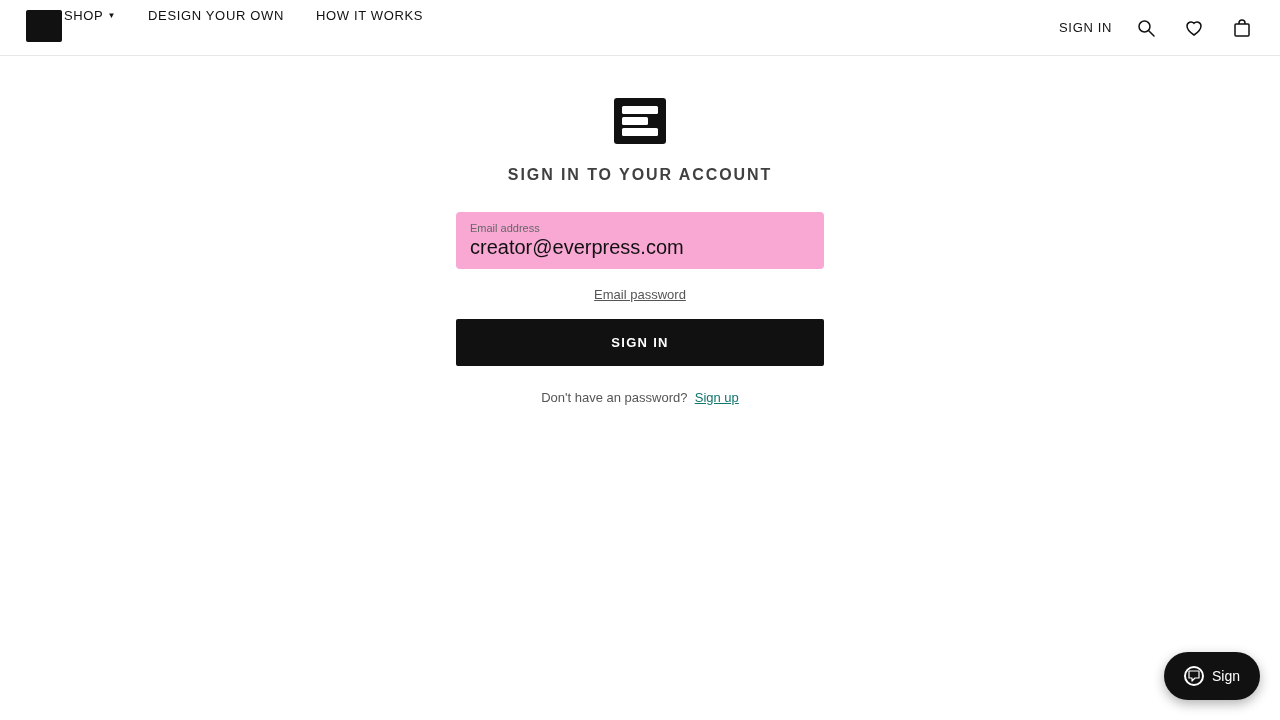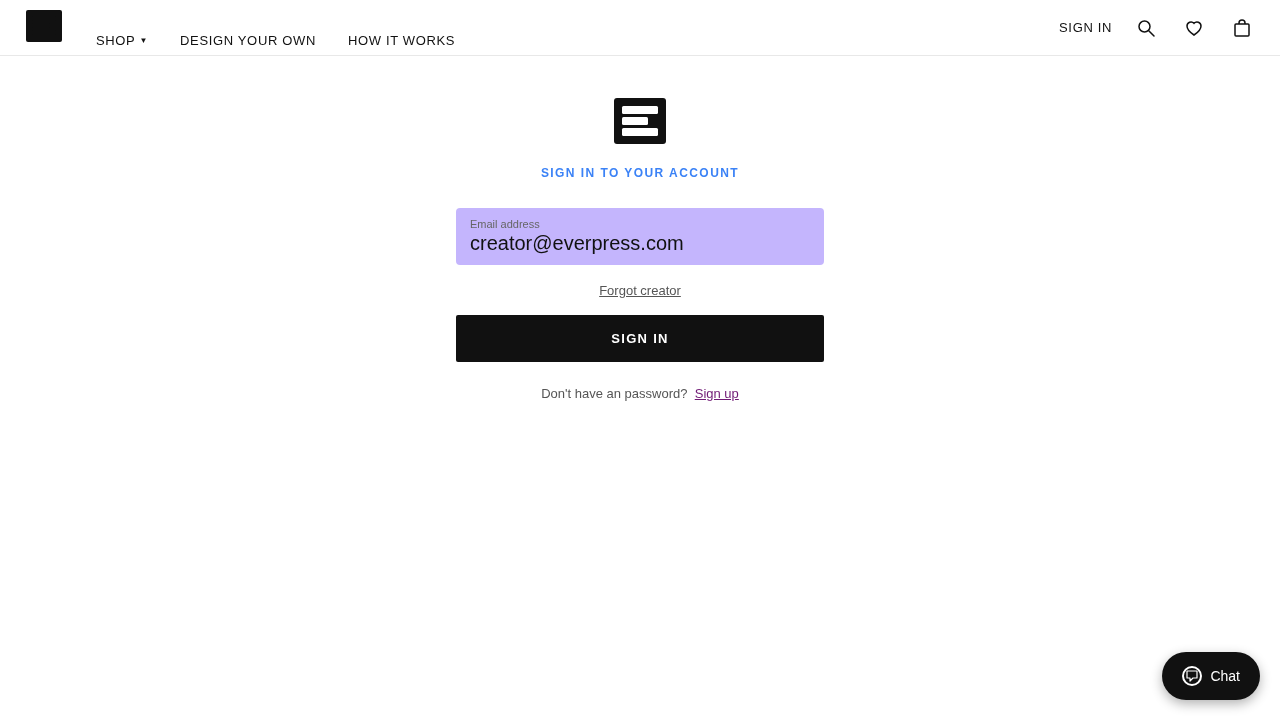--- a/index.html
+++ b/index.html
@@ -22,22 +22,21 @@
       display: flex;
       align-items: center;
       justify-content: space-between;
       padding: 0 24px;
       height: 56px;
       border-bottom: 1px solid #e8e8e8;
     }
 
     .header-left {
       display: flex;
-      align-items: flex-end;
-      gap: 32px;
+      align-items: flex-start;
     }
 
     .logo {
       width: 40px;
       height: 36px;
     }
 
     nav {
       display: flex;
       align-items: center;
@@ -96,38 +95,38 @@
       padding-top: 40px;
     }
 
     .brand-logo {
       width: 56px;
       height: 50px;
       margin-bottom: 16px;
     }
 
     .page-title {
-      font-size: 12px;
+      font-size: 16px;
       font-weight: 600;
       letter-spacing: 0.12em;
       text-transform: uppercase;
-      color: #3b82f6;
+      color: #404040;
       margin-bottom: 28px;
     }
 
     .form-container {
       width: 368px;
       display: flex;
       flex-direction: column;
       gap: 8px;
     }
 
     .input-group {
       position: relative;
-      background: #c4b5fd;
+      background: #f9a8d4;
       border-radius: 4px;
       padding: 10px 14px 10px 14px;
     }
 
     .input-group label {
       display: block;
       font-size: 11px;
       color: #666666;
       margin-bottom: 2px;
       font-weight: 400;
@@ -171,21 +170,21 @@
     }
 
     .signup-prompt {
       text-align: center;
       font-size: 13px;
       color: #555555;
       margin-top: 16px;
     }
 
     .signup-prompt a {
-      color: #701a75;
+      color: #0f766e;
       text-decoration: underline;
       font-weight: 500;
     }
 
     
     .chat-btn {
       position: fixed;
       bottom: 20px;
       right: 20px;
       background: #111111;
@@ -281,32 +280,32 @@
 
   <div class="form-container">
 
     <div class="input-group">
       <label>Email address</label>
       <input type="email" value="creator@everpress.com" style="">
     </div>
 
 
     <div class="forgot-password">
-      <a href="#">Forgot creator</a>
+      <a href="#">Email password</a>
     </div>
 
     <button class="sign-in-btn">SIGN IN</button>
 
     <p class="signup-prompt">
       <span>Don't have an password?</span>
       &nbsp;<a href="#">Sign up</a>
     </p>
   </div>
 </main>
 
 <button class="chat-btn">
   <span class="chat-icon-circle">
     <svg width="12" height="12" viewBox="0 0 12 12" fill="none">
       <path d="M1 1h10v7H7l-3 3V8H1V1z" stroke="white" stroke-width="1.2" fill="none" stroke-linejoin="round"></path>
     </svg>
   </span>
-  <span>Chat</span>
+  <span>Sign</span>
 </button>
 
 </body></html>

